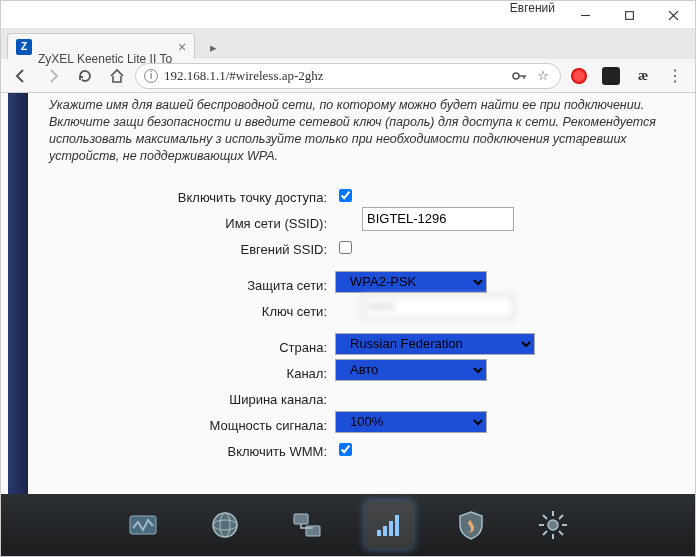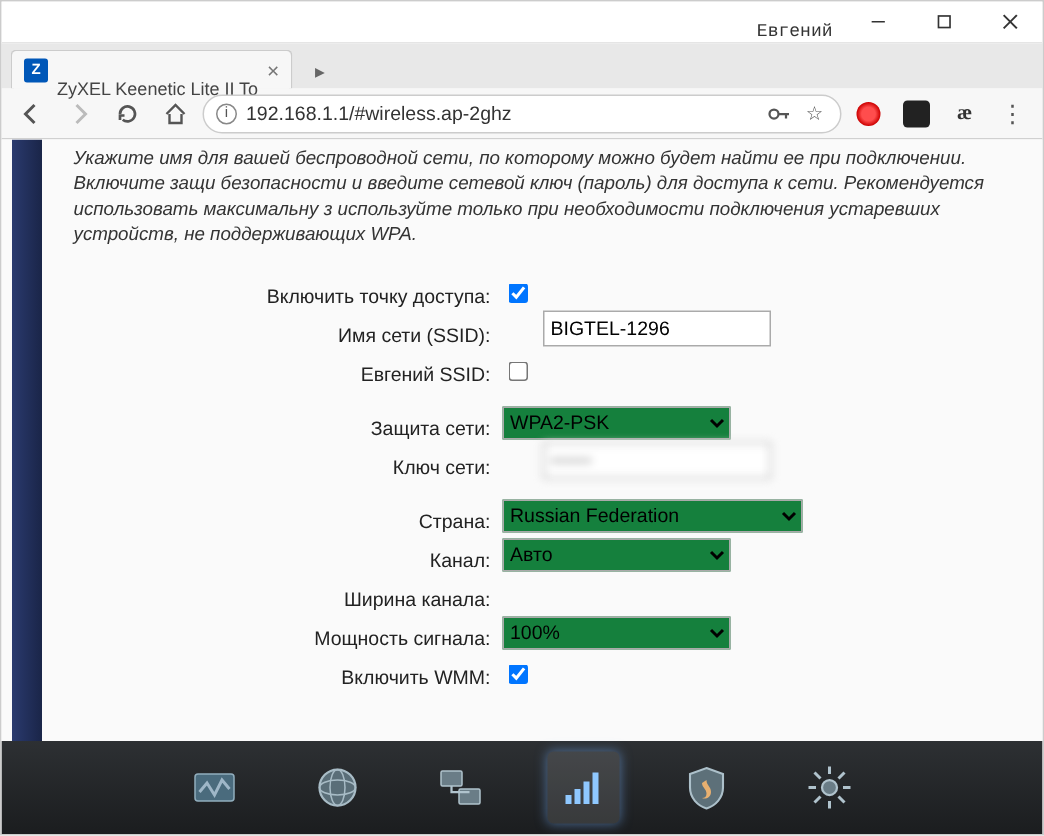--- a/index.html
+++ b/index.html
@@ -1,56 +1,56 @@
 <!DOCTYPE html>
 <html><head>
 <meta charset="utf-8">
 <style>
   * { box-sizing: border-box; }
   html, body { margin: 0; padding: 0; font-family: "Segoe UI", Arial, sans-serif; font-size: 13px; color: #222; }
   body { width: 696px; height: 557px; overflow: hidden; background: #fff; position: relative; border:1px solid #ccc; }
 
   
-  .titlebar { height: 28px; background: #fff; display: flex; align-items: flex-end; justify-content: flex-end; border-bottom: 1px solid #e5e5e5; font-family: Liberation Mono, monospace; }
+  .titlebar { height: 28px; background: #fff; display: flex; align-items: flex-start; justify-content: flex-end; border-bottom: 1px solid #e5e5e5; }
   .titlebar .user { font-size: 12px; margin-right: 8px; color:#333; }
   .win-btn { width: 44px; height: 28px; display:flex; align-items:center; justify-content:center; color:#333; }
   .win-btn svg { width:11px; height:11px; }
 
   
   .tabstrip { height: 30px; background: #e8e8e8; display:flex; align-items:flex-end; padding-left:6px; }
   .tab { background:#f7f7f7; height:26px; min-width:180px; border-radius: 4px 4px 0 0; display:flex; align-items:center; padding:0 8px; border:1px solid #ccc; border-bottom:none; gap:6px; font-size:12px; color:#444; }
   .tab .favicon { width:16px; height:16px; background:#0057b8; border-radius:2px; color:#fff; font-size:10px; display:flex; align-items:center; justify-content:center; font-weight:bold; }
   .tab .label { flex:1; white-space:nowrap; overflow:hidden; text-overflow:ellipsis;margin-top:25px; }
   .tab .x { color:#777; font-size:14px; line-height:1; }
   .newtab { width:24px; height:24px; margin-left:6px; color:#666; display:flex; align-items:center; justify-content:center; }
 
   
   .toolbar { height: 34px; background:#f7f7f7; border-bottom:1px solid #d0d0d0; display:flex; align-items:center; padding:0 6px; gap:4px; }
   .tbtn { width:28px; height:28px; display:flex; align-items:center; justify-content:center; color:#555; border-radius:50%; }
   .addr { flex:1; height:26px; border:1px solid #ccc; border-radius:14px; background:#fff; display:flex; align-items:center; padding:0 8px; gap:6px; font-size:13px; color:#555; }
   .addr .info-i { width:14px; height:14px; border:1px solid #888; border-radius:50%; display:flex; align-items:center; justify-content:center; font-size:10px; color:#555; }
-  .addr .url { flex:1; color:#333; }
+  .addr .url { flex:1; color:#333;font-family:Liberation Serif, serif; }
   .ricon { width:18px; height:18px; display:flex; align-items:center; justify-content:center; color:#555; }
   .opera { width:16px; height:16px; border-radius:50%; background:radial-gradient(circle,#ff4d4d 40%,#cc0000 70%); }
   .ext { width:18px; height:18px; background:#222; border-radius:3px; }
   .ae { font-weight:bold; font-family:Georgia,serif; font-size:14px; color:#333; }
   .menu-dots { font-size:16px; color:#555; }
 
   
   .viewport { position:absolute; top:92px; left:0; right:0; bottom:62px; background:#fff; overflow:hidden; }
   .page-bg { position:absolute; inset:0; background:#fafafa; }
   .left-bar { position:absolute; left:7px; top:0; bottom:0; width:20px; background:linear-gradient(90deg,#2a3a6e,#1a2548); }
   .content { position:absolute; left:34px; right:0; top:0; bottom:0; padding:4px 14px 8px 14px; }
   .intro { font-size:12.5px; color:#333; line-height:1.35; text-align:left;font-style:italic; }
   .form { margin-top:14px; }
   .row { display:flex; align-items:flex-end; height:26px; }
   .row label { width:286px; text-align:right; padding-right:8px; font-size:13px; color:#222; }
   .row .field { flex:1; display:flex; align-items:center; }
   .row input[type=text], .row input[type=password] { width:152px; height:24px; border:1px solid #aaa; padding:1px 4px; font-size:13px; background:#fff;margin-left:27px; }
-  .row select { height:22px; border:1px solid #aaa; font-size:13px; background:#15803d; padding:0 0; }
+  .row select { height:22px; border:1px solid #aaa; font-size:13px; background:#1d4ed8; padding:0 10px; }
   .sel-152 { width:152px; }
   .sel-200 { width:200px; }
   .gap { height:10px; }
   .blurred { filter: blur(3px); color:#aaa; }
 
   
   .taskbar { position:absolute; left:0; right:0; bottom:0; height:62px; background:linear-gradient(#2d3033,#1b1d1f); display:flex; align-items:center; justify-content:center; gap:34px; }
   .tb-item { width:48px; height:48px; display:flex; align-items:center; justify-content:center; border-radius:4px; }
   .tb-item.active { background:rgba(255,255,255,0.12); box-shadow:0 0 8px rgba(120,180,255,0.5); }
   .tb-item svg { width:34px; height:34px; }

